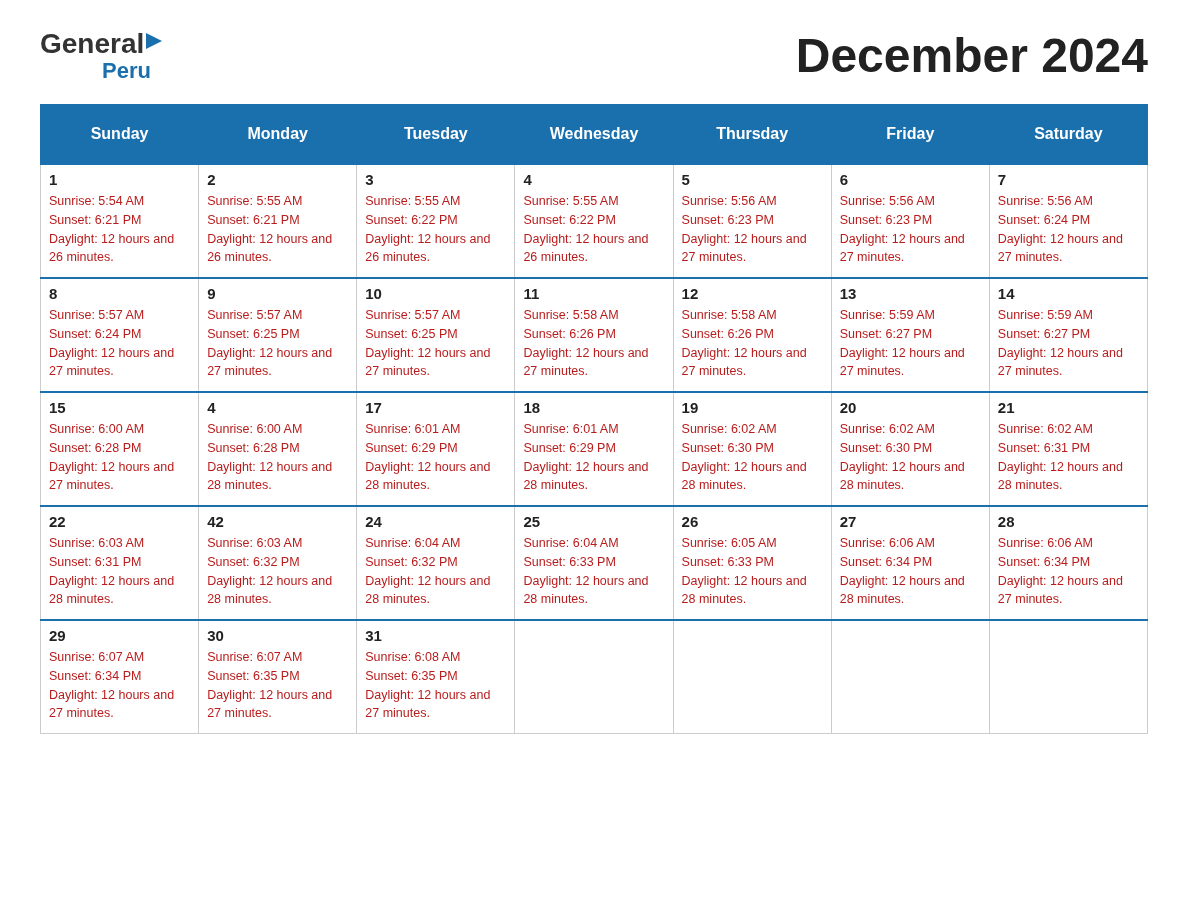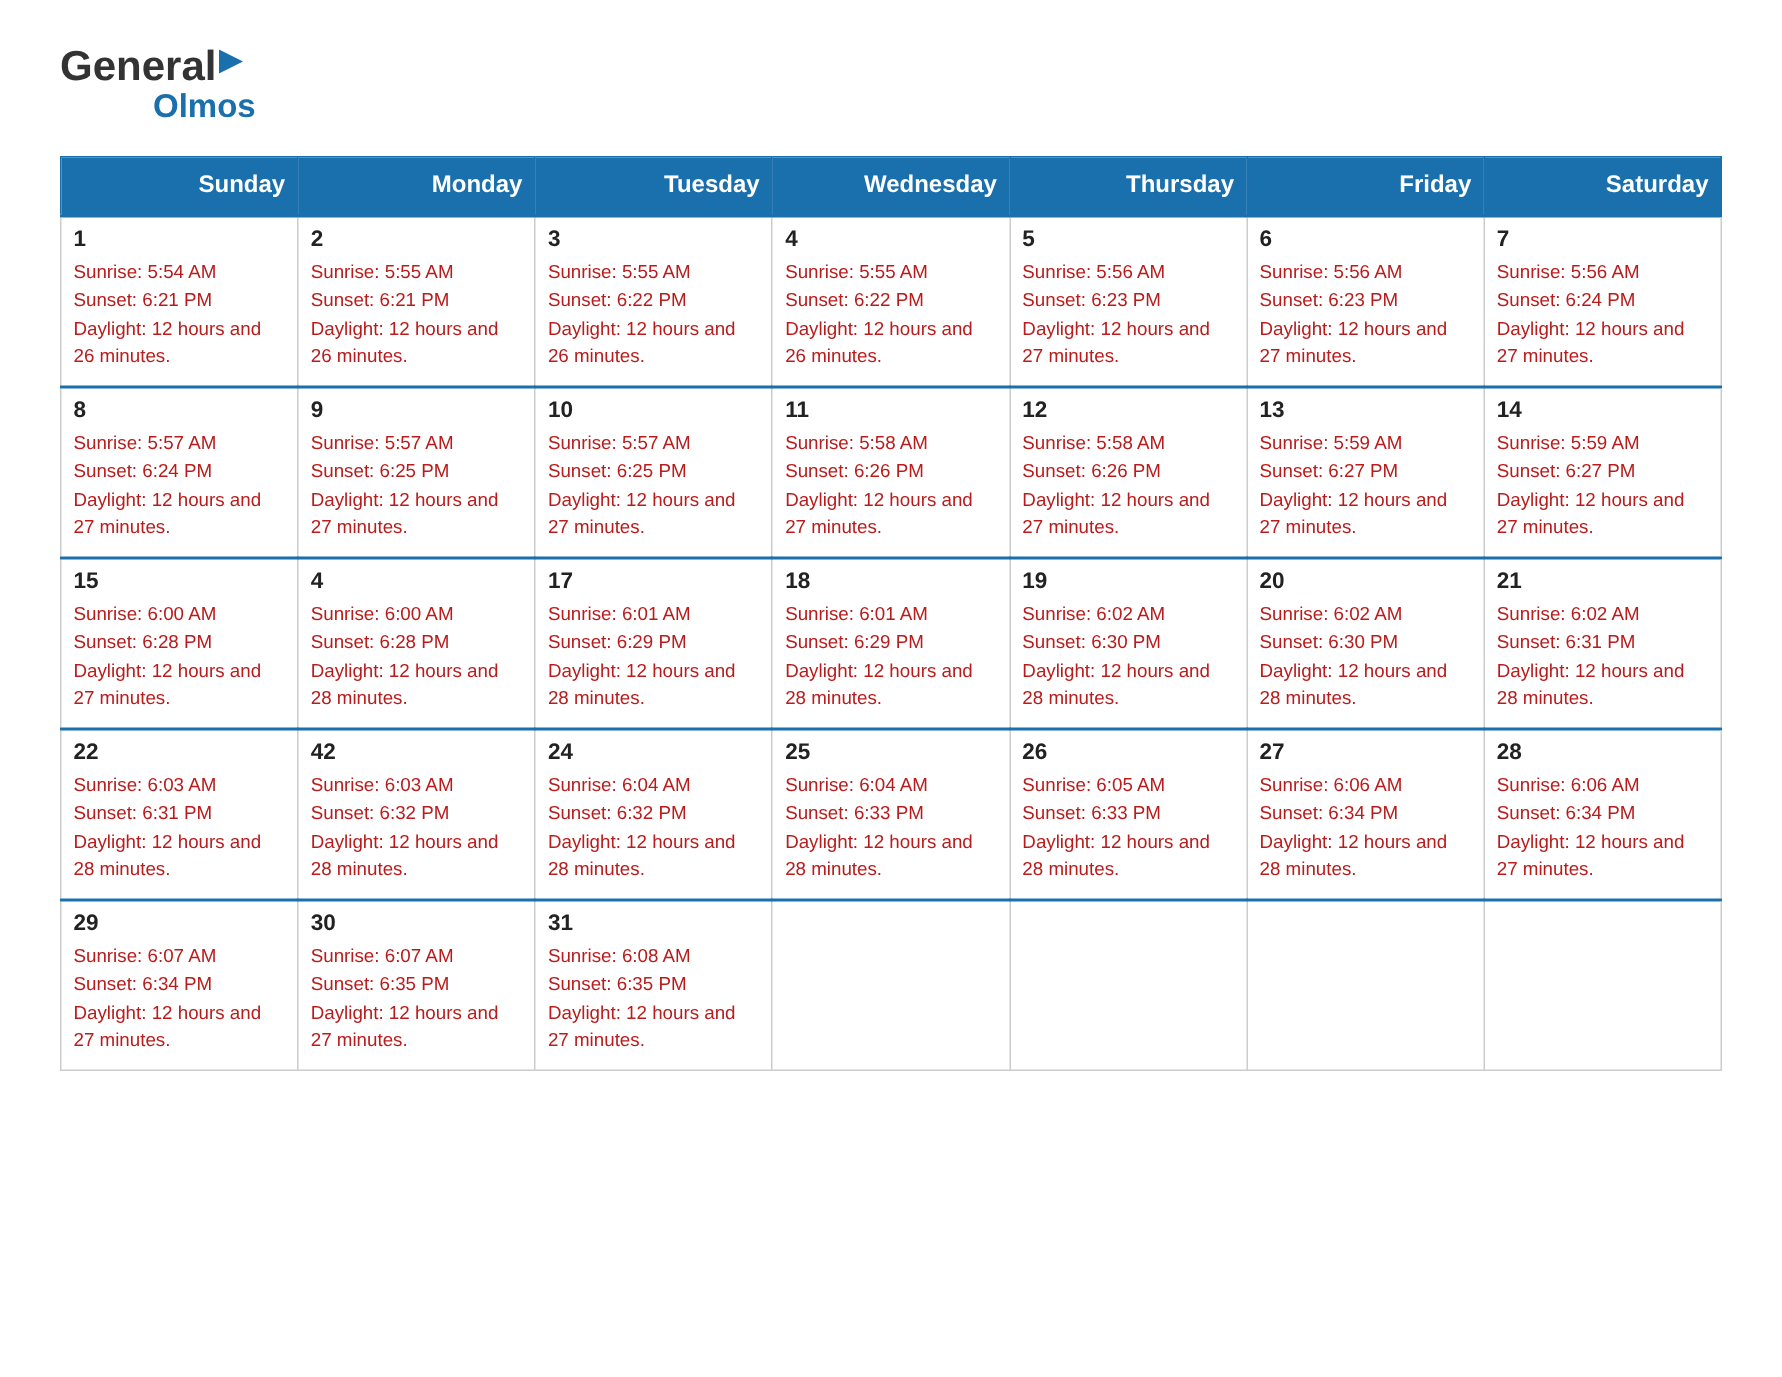--- a/index.html
+++ b/index.html
@@ -50,22 +50,22 @@
     }
     .calendar {
       width: 100%;
       border-collapse: collapse;
     }
     .calendar thead th {
       background-color: #1a6fad;
       color: #fff;
       font-size: 16px;
       font-weight: bold;
-      padding: 10px 8px;
-      text-align: right;
+      padding: 20px 8px;
+      text-align: center;
       border: 1px solid #1a6fad;
     }
     .calendar tbody td {
       vertical-align: top;
       padding: 6px 8px 10px 8px;
       border: 1px solid #ccc;
       font-size: 13px;
       color: #333;
       width: calc(100% / 7);
       min-height: 100px;
@@ -95,24 +95,25 @@
   <div class="logo">
     <div style="display:flex; align-items:center;text-align:center;">
       <span class="logo-general">General</span>
       <span style="display:inline-block; margin-left:2px; position:relative; top:2px;">
         <svg width="22" height="22" viewBox="0 0 22 22">
           <polygon points="0,0 16,8 0,16" fill="#1a6fad"></polygon>
         </svg>
       </span>
     </div>
     <div style="display:flex; align-items:center; margin-left:30px;">
-      <span class="logo-blue">Olmos</span>
+      <span class="logo-blue">Peru</span>
     </div>
   </div>
   <div class="title-block">
+    <h1>December 2024</h1>
   </div>
 </div>
 
 <table class="calendar">
   <thead>
     <tr>
 
     <th>Sunday</th>
         <th>Monday</th>
         <th>Tuesday</th>

